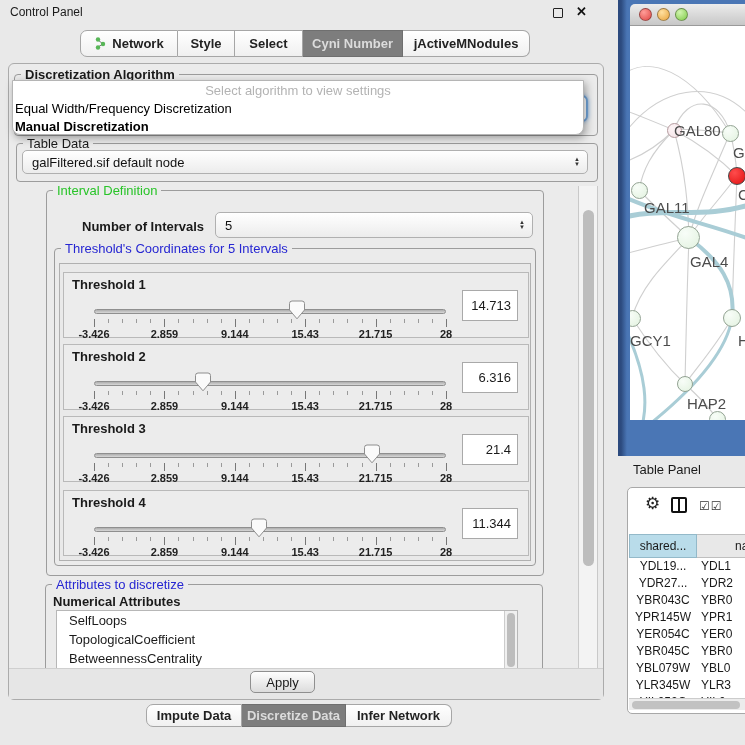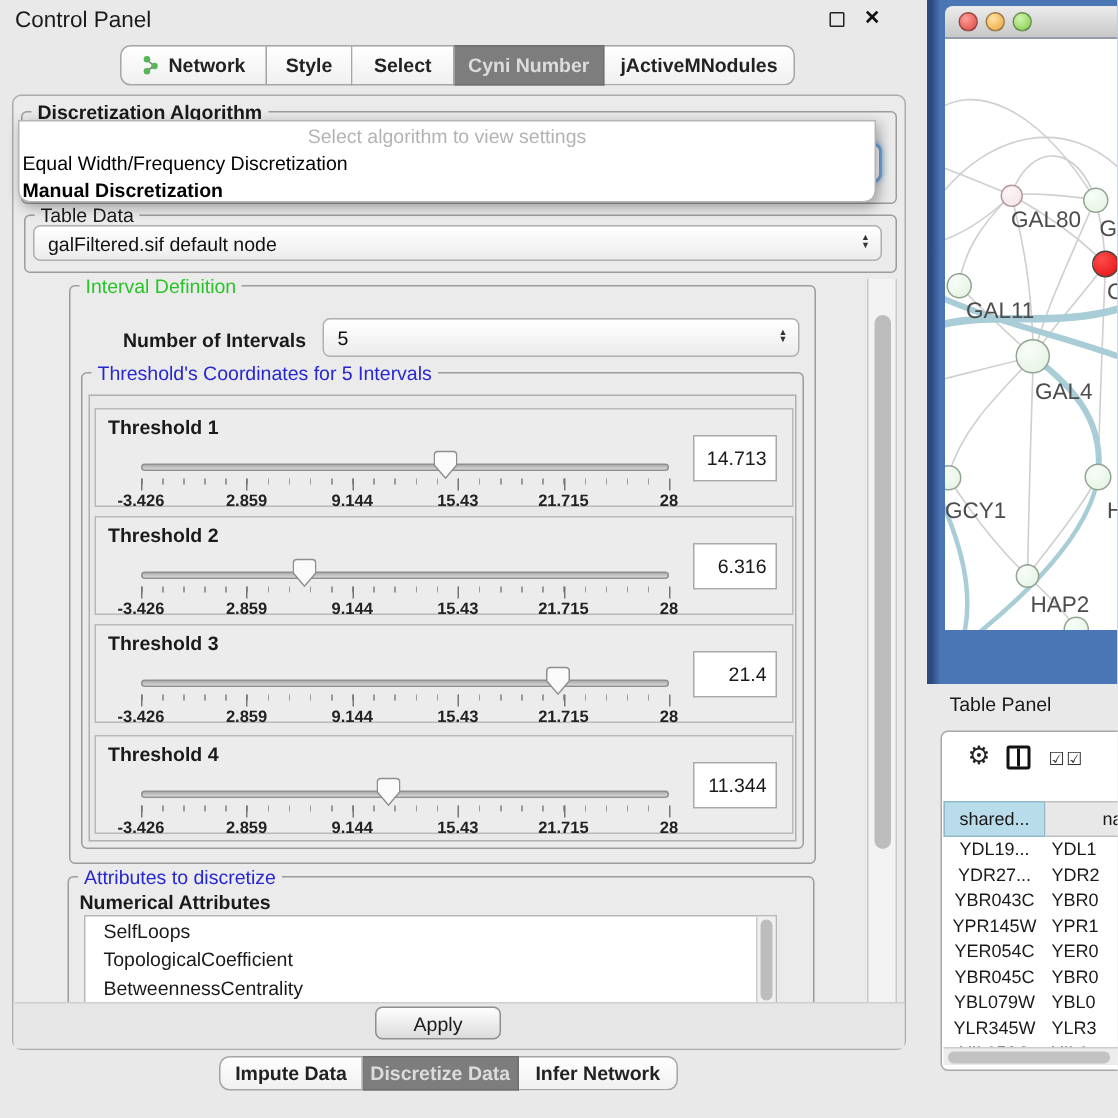--- a/index.html
+++ b/index.html
@@ -2,21 +2,21 @@
 <html><head>
 <meta charset="utf-8">
 <style>
   * { margin:0; padding:0; box-sizing:border-box; }
   html,body { width:745px; height:745px; }
   body { position:relative; overflow:hidden; background:#e9e9e9;
          font-family:"Liberation Sans", sans-serif; color:#1a1a1a; }
   .abs { position:absolute; }
 
   
-  .title-text { left:10px; top:5px; font-size:15px; }
+  .title-text { left:10px; top:5px; font-size:12px; }
   .float-btn { left:553px; top:8px; width:10px; height:10px; border:1.5px solid #222; border-radius:1px; }
   .close-btn { left:576px; top:4px; font-size:13px; font-weight:bold; color:#111; }
 
   .tabrow { left:80px; top:30px; height:27px; display:flex; }
   .tab { height:27px; border:1px solid #a6a6a6; border-left:none;
          background:linear-gradient(#ffffff,#f0f0f0); display:flex; align-items:center;
          justify-content:center; font-size:13px; font-weight:600; color:#222; gap:5px; }
   .tab:first-child { border-left:1px solid #a6a6a6; border-radius:7px 0 0 7px;justify-content:center; }
   .tab:last-child { border-radius:0 7px 7px 0; }
   .tab.sel { background:#7d7d7d; color:#dcdcdc; border-color:#6f6f6f; }
@@ -68,21 +68,21 @@
 
   .attrlist { position:absolute; left:42px; top:424px; width:462px; height:62px; background:#fff;
               border:1px solid #b7b7b7; font-size:13px; overflow:hidden; }
   .attrlist .item { height:19px; line-height:19px; padding-left:12px; }
   .list-sb { position:absolute; right:0; top:0; width:13px; height:62px; background:#f0f0f0;
              border-left:1px solid #ccc; }
   .list-sb .vsb-thumb { left:2px; top:2px; width:8px; height:54px; }
 
   .applystrip { left:9px; top:668px; width:594px; height:31px; background:#e6e6e6;
                 border-top:1px solid #cfcfcf; }
-  .apply { left:250px; top:671px; width:84px; height:22px; border:1px solid #8f8f8f; border-radius:5px;
+  .apply { left:250px; top:671px; width:65px; height:22px; border:1px solid #8f8f8f; border-radius:5px;
            background:linear-gradient(#fefefe,#dcdcdc); font-size:13px; display:flex;
            align-items:center; justify-content:center; }
 
   .bottabs { left:146px; top:704px; height:23px; display:flex; }
   .bottabs .tab { height:23px; }
 
   
   .netwin { left:618px; top:0; width:127px; height:456px;
             background:linear-gradient(90deg,#2c4a7e 0,#2c4a7e 3px,#4a76b5 9px); }
   .mac-titlebar { left:630px; top:4px; width:115px; height:22px; border-radius:5px 0 0 0;
@@ -377,21 +377,21 @@
   </svg>
   <div class="nd pink" style="left:37px; top:97px;  width:15px; height:15px"></div>
   <div class="nd" style="left:92px; top:99px;  width:17px; height:17px"></div>
   <div class="nd red" style="left:98px; top:141px; width:18px; height:18px"></div>
   <div class="nd" style="left:1px;  top:156px; width:17px; height:17px"></div>
   <div class="nd" style="left:47px; top:200px; width:23px; height:23px"></div>
   <div class="nd" style="left:-6px; top:284px; width:17px; height:17px"></div>
   <div class="nd" style="left:93px; top:283px; width:18px; height:18px"></div>
   <div class="nd" style="left:47px; top:350px; width:16px; height:16px"></div>
   <div class="nd" style="left:79px; top:385px; width:17px; height:17px"></div>
-  <div class="nlbl" style="left:44px;  top:112px">GAL80</div>
+  <div class="nlbl" style="left:44px;  top:96px">GAL80</div>
   <div class="nlbl" style="left:103px; top:118px">GA</div>
   <div class="nlbl" style="left:108px; top:160px">C</div>
   <div class="nlbl" style="left:14px;  top:173px">GAL11</div>
   <div class="nlbl" style="left:60px;  top:227px">GAL4</div>
   <div class="nlbl" style="left:0px;   top:306px">GCY1</div>
   <div class="nlbl" style="left:108px; top:306px">H</div>
   <div class="nlbl" style="left:57px;  top:369px">HAP2</div>
 </div>
 
 <div class="abs tp-title">Table Panel</div>

